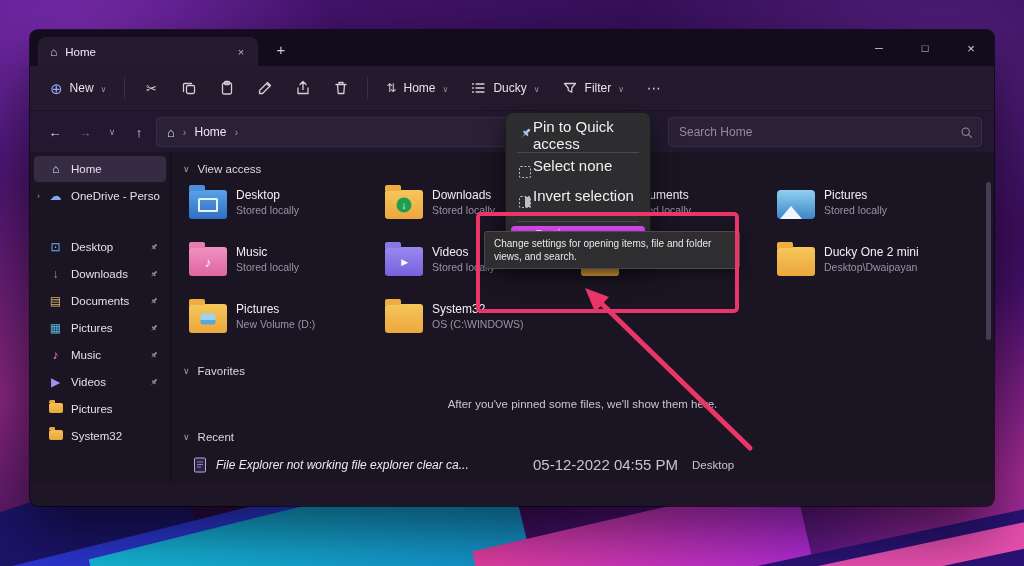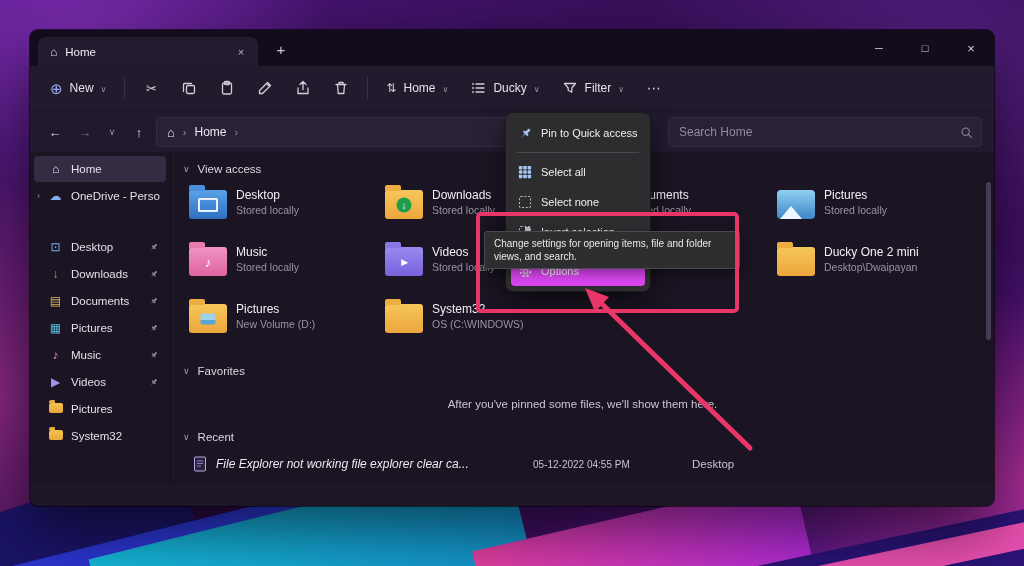--- a/index.html
+++ b/index.html
@@ -114,36 +114,36 @@
   .t-music::after{content:"♪";position:absolute;left:50%;top:50%;transform:translate(-50%,-50%);color:#fff;font-size:13px;}
   .t-videos{background:linear-gradient(180deg,#9a8af0,#7661da);}
   .t-videos::before{background:#8a78e6;}
   .t-videos::after{content:"▶";position:absolute;left:52%;top:50%;transform:translate(-50%,-50%);color:#fff;font-size:9px;}
   .t-picfolder::after{content:"";position:absolute;left:50%;top:52%;transform:translate(-50%,-50%);
     width:15px;height:11px;border-radius:2px;background:linear-gradient(180deg,#9ed3f0 55%,#58a7d8 55%);}
 
   .favempty{text-align:center;font-size:11.5px;color:#cac4d2;margin-top:16px;}
   .recentrow{display:flex;align-items:center;margin:8px 0 0 22px;gap:9px;}
   .rname{width:308px;color:#eee9f2;font-size:12px;overflow:hidden;white-space:nowrap;text-overflow:ellipsis;font-style:italic;}
-  .rdate{width:150px;color:#c9c3d0;font-size:10px;}
+  .rdate{width:150px;color:#c9c3d0;font-size:15px;}
   .rloc{color:#c9c3d0;font-size:11.5px;}
   .vscroll{position:absolute;right:3px;top:30px;width:5px;height:158px;background:#463d52;border-radius:3px;}
 
   
   .statusbar{position:absolute;left:0;right:0;bottom:0;height:22px;background:#1e1726;border-top:1px solid #120d1a;
     display:flex;align-items:center;padding:0 12px;gap:10px;color:#cfc9d6;font-size:11px;}
   .sdiv{width:1px;height:12px;background:#4a4454;}
   .viewicons{margin-left:auto;display:flex;gap:4px;}
   .vicon{width:22px;height:16px;display:flex;align-items:center;justify-content:center;border-radius:3px;color:#b5aec0;}
   .vicon.active{background:#3a3144;outline:1px solid #4e4560;color:#e8e2ee;}
 
   
   .flyout{position:absolute;left:505px;top:112px;width:146px;background:#2d2d30;border:1px solid #1b1b1d;
     border-radius:8px;box-shadow:0 10px 26px rgba(0,0,0,.55);padding:5px;z-index:50;box-sizing:border-box;}
-  .mitem{height:30px;display:flex;align-items:center;gap:8px;padding:0 6px;border-radius:4px;color:#f0f0f0;font-size:11px;}
+  .mitem{height:30px;display:flex;padding:0 6px;border-radius:4px;color:#f0f0f0;font-size:15px;}
   .mitem.hl{background:#d946ef;}
   .msep{height:1px;background:#4a4a4e;margin:4px 6px;}
   .mic{flex:0 0 16px;display:flex;align-items:center;justify-content:center;}
   .tooltipbox{position:absolute;left:484px;top:231px;width:256px;background:#2e2e31;border:1px solid #4a4a4e;
     border-radius:3px;padding:5px 9px;color:#e8e8e8;font-size:10px;line-height:13px;
     box-shadow:0 4px 12px rgba(0,0,0,.4);z-index:60;box-sizing:border-box;}
   .annot{position:absolute;left:0;top:0;width:1024px;height:566px;z-index:70;pointer-events:none;}
 </style>
 </head>
 <body>
@@ -480,36 +480,20 @@
             <rect x="4.6" y="6.4" width="6.8" height="2.4" rx="1.2"></rect>
             <path d="M7.5 8.8h1L8 14z"></path>
           </g>
         </svg>
     </span>
     <span>Pin to Quick access</span>
   </div>
   <div class="msep"></div>
   <div class="mitem">
     <span class="mic">
-      <svg width="14" height="14" viewBox="0 0 16 16" fill="#a9c7f2">
-          <rect x="1" y="1" width="4" height="4" rx=".8"></rect>
-          <rect x="6" y="1" width="4" height="4" rx=".8"></rect>
-          <rect x="11" y="1" width="4" height="4" rx=".8"></rect>
-          <rect x="1" y="6" width="4" height="4" rx=".8"></rect>
-          <rect x="6" y="6" width="4" height="4" rx=".8"></rect>
-          <rect x="11" y="6" width="4" height="4" rx=".8"></rect>
-          <rect x="1" y="11" width="4" height="4" rx=".8"></rect>
-          <rect x="6" y="11" width="4" height="4" rx=".8"></rect>
-          <rect x="11" y="11" width="4" height="4" rx=".8"></rect>
-        </svg>
-    </span>
-    <span>Select all</span>
-  </div>
-  <div class="mitem">
-    <span class="mic">
       <svg width="14" height="14" viewBox="0 0 16 16" fill="none" stroke="#bdbdc2" stroke-width="1.2">
           <rect x="1.7" y="1.7" width="12.6" height="12.6" rx="1.5" stroke-dasharray="2.2 2"></rect>
         </svg>
     </span>
     <span>Select none</span>
   </div>
   <div class="mitem">
     <span class="mic">
       <svg width="14" height="14" viewBox="0 0 16 16">
           <rect x="1.7" y="1.7" width="12.6" height="12.6" rx="1.5" fill="none" stroke="#bdbdc2" stroke-width="1.2" stroke-dasharray="2.2 2"></rect>

